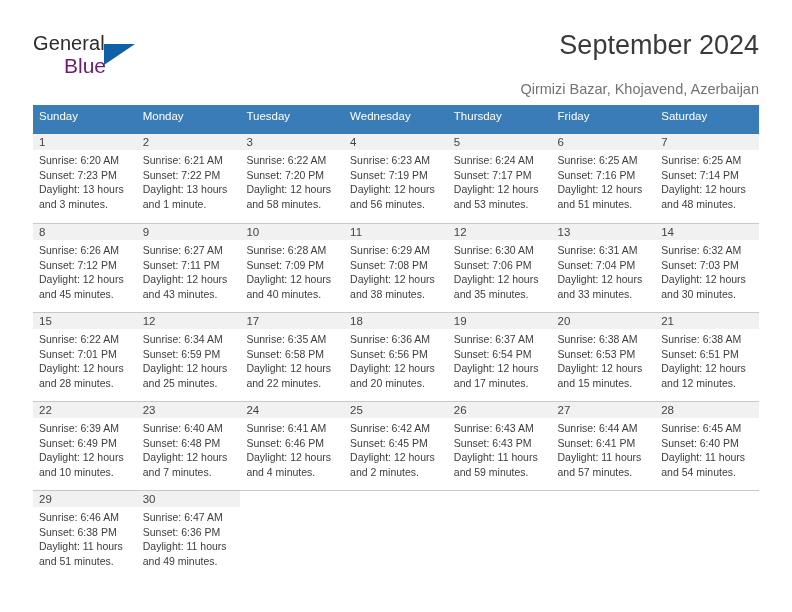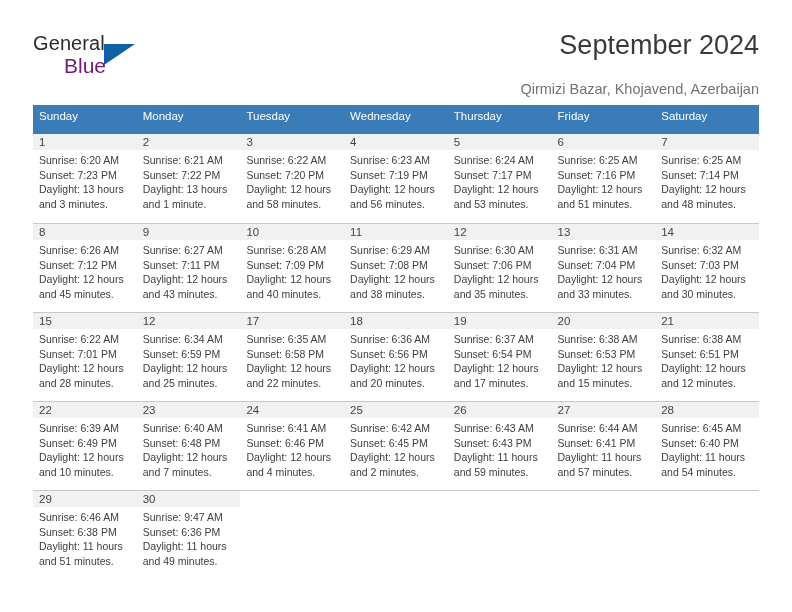--- a/index.html
+++ b/index.html
@@ -502,21 +502,21 @@
               <div>Sunset: 6:38 PM</div>
               <div>Daylight: 11 hours</div>
               <div>and 51 minutes.</div>
             </div>
           </div>
         </td>
         <td>
           <div class="day-cell">
             <div class="daynum-band">30</div>
             <div class="day-info">
-              <div>Sunrise: 9:47 AM</div>
+              <div>Sunrise: 6:47 AM</div>
               <div>Sunset: 6:36 PM</div>
               <div>Daylight: 11 hours</div>
               <div>and 49 minutes.</div>
             </div>
           </div>
         </td>
         <td>
           <div class="day-cell blank">
             <div class="daynum-band"></div>
           </div>

